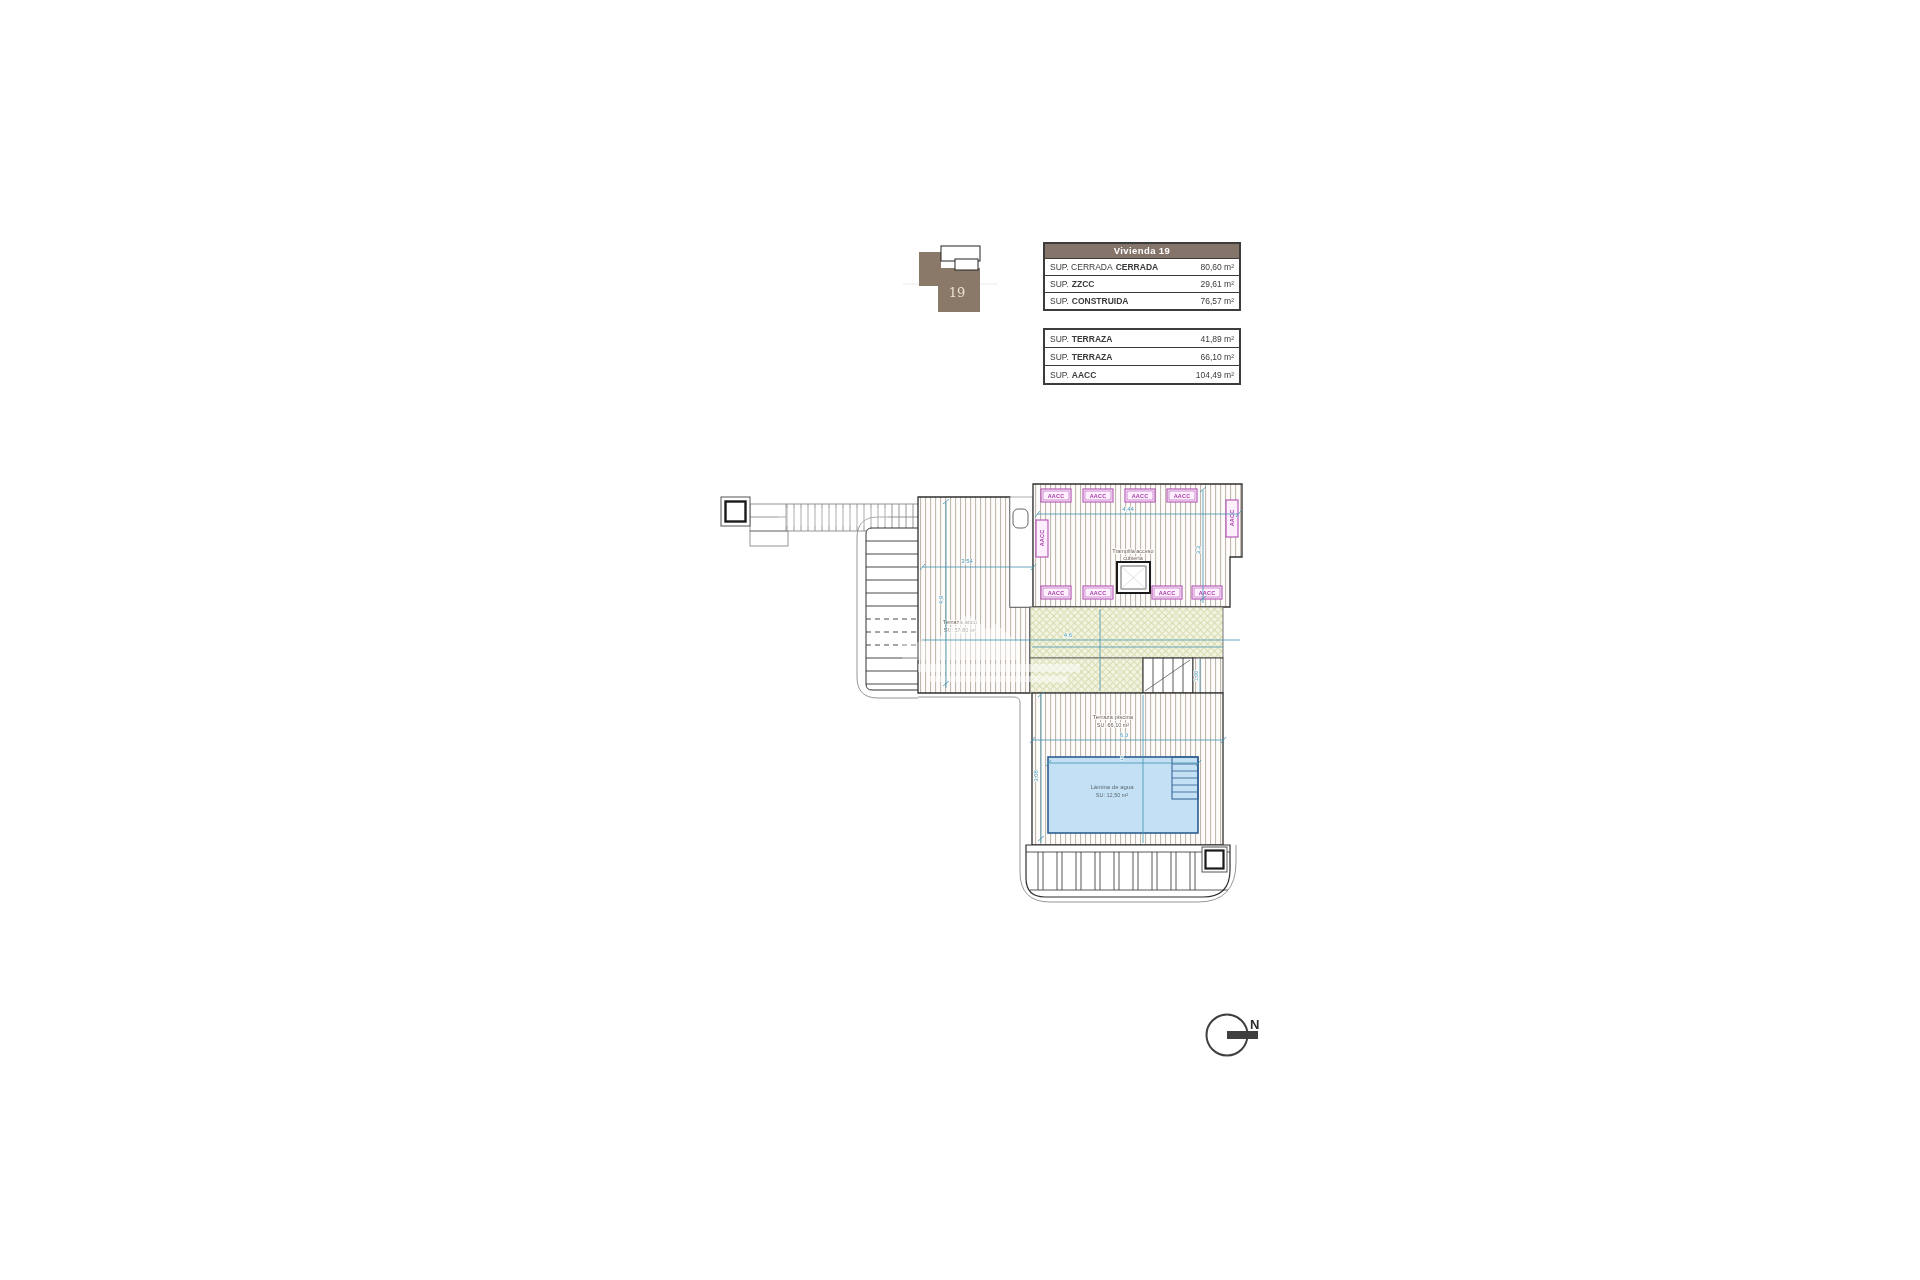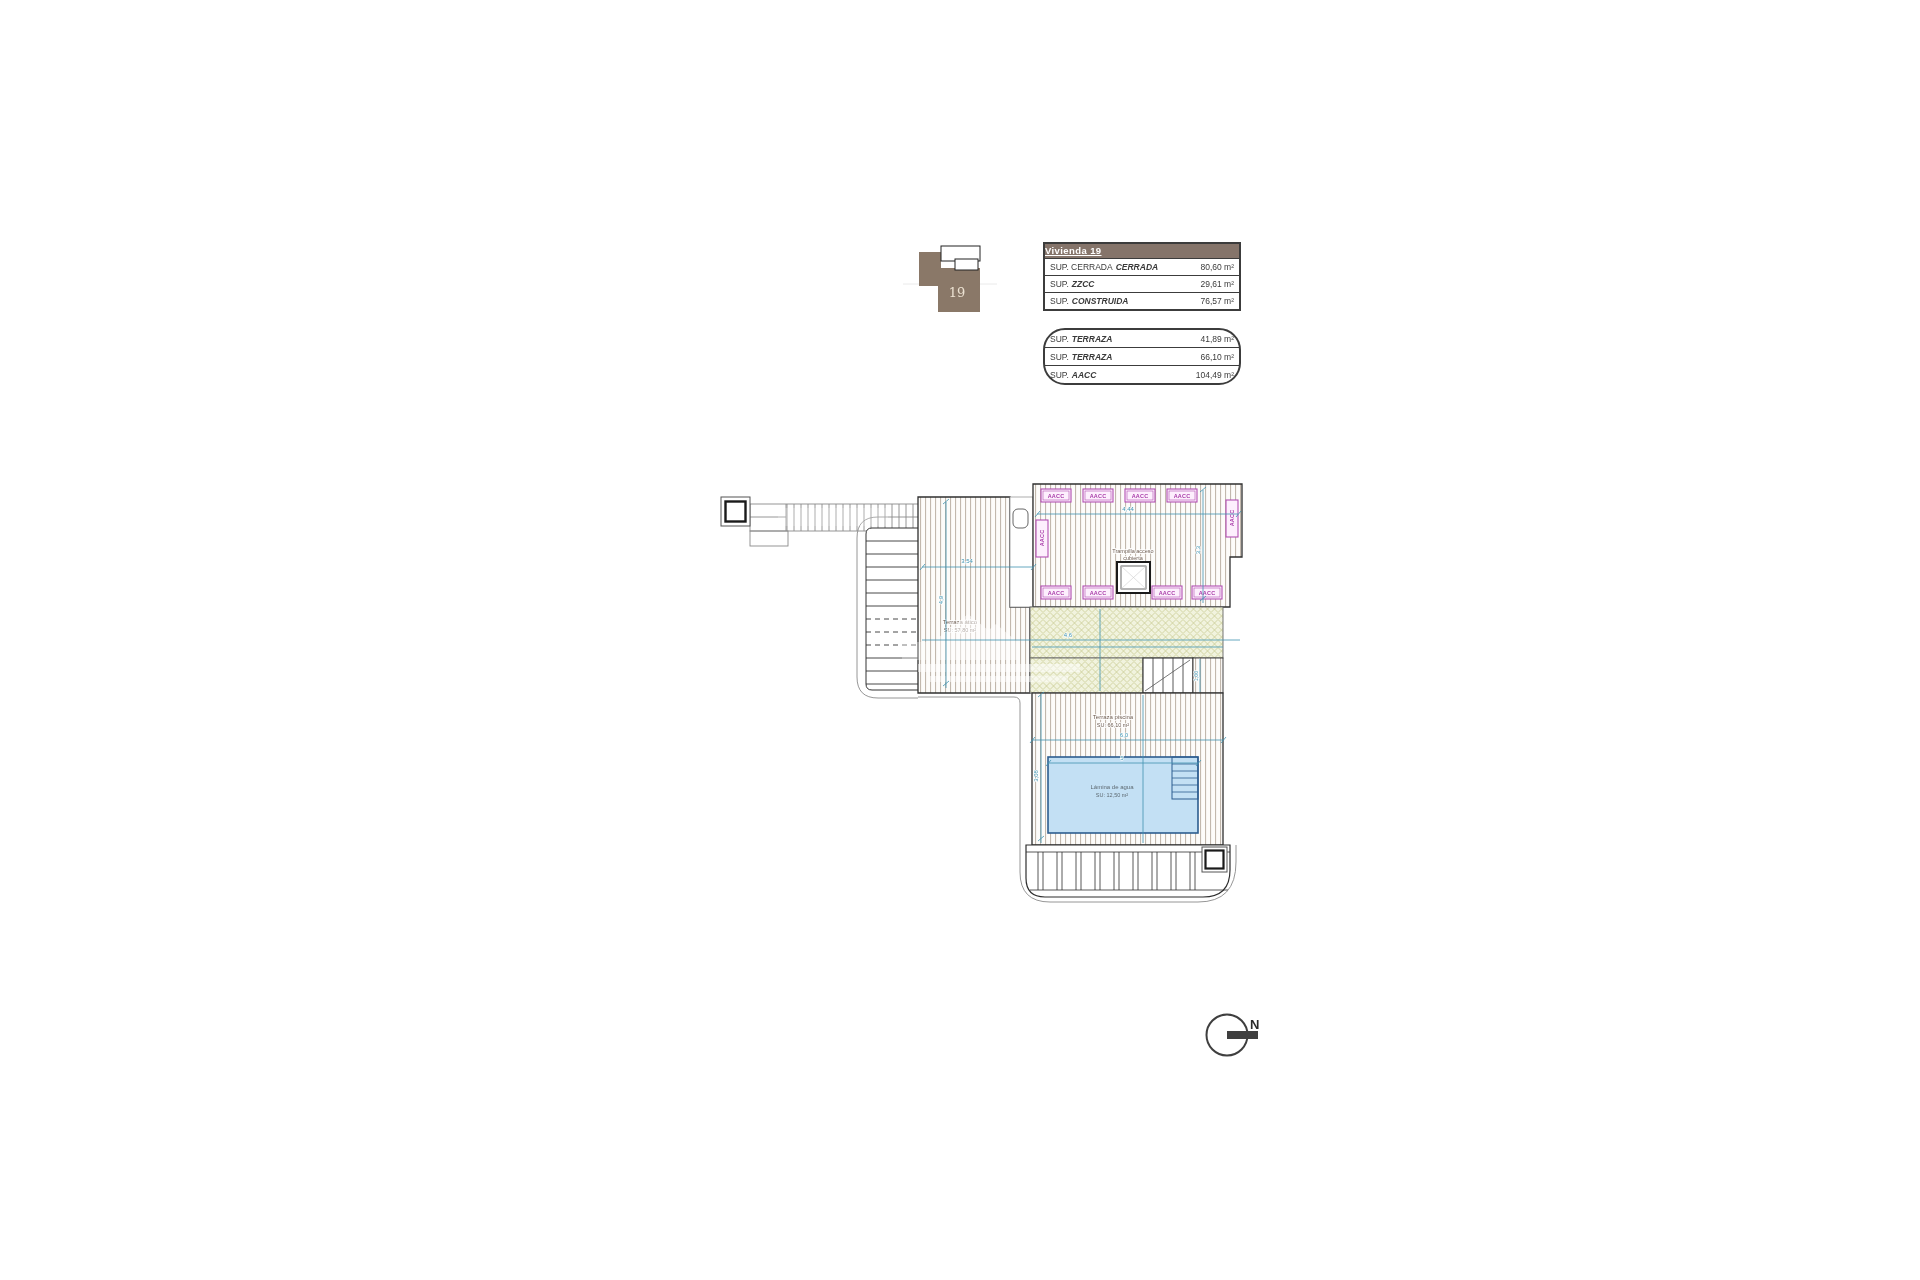--- a/index.html
+++ b/index.html
@@ -1,28 +1,28 @@
 <!DOCTYPE html>
 <html><head>
 <meta charset="utf-8">
 <style>
   html,body{margin:0;padding:0;background:#fff;}
   .canvas{position:relative;width:1920px;height:1280px;background:#ffffff;overflow:hidden;
           font-family:"Liberation Sans",sans-serif;}
   
   .tbl{position:absolute;width:194px;border:2px solid #3c3c3c;background:#fff;color:#3a3a3a;}
   .tbl-main{left:1043px;top:242px;}
-  .tbl-sec{left:1043px;top:328px;border-radius:22px;}
-  .tbl-header{background:#85746a;color:#ffffff;text-align:left;font-weight:bold;
-              font-size:9.5px;height:14px;line-height:14px;letter-spacing:.4px;text-decoration:underline;}
+  .tbl-sec{left:1043px;top:328px;}
+  .tbl-header{background:#85746a;color:#ffffff;text-align:center;font-weight:bold;
+              font-size:9.5px;height:14px;line-height:14px;letter-spacing:.4px;}
   .trow{display:flex;justify-content:space-between;align-items:center;height:16px;
         border-top:1.5px solid #3c3c3c;padding:0 5px;font-size:8.5px;}
   .tbl-sec .trow{height:17px;}
   .tbl-sec .trow:first-child{border-top:none;}
-  .trow b{margin-left:3px;font-style:italic;}
+  .trow b{margin-left:3px;}
   .tval{white-space:nowrap;}
   
   .keyplan{position:absolute;left:900px;top:240px;width:100px;height:80px;}
   .plan{position:absolute;left:700px;top:470px;width:560px;height:450px;}
   .compass{position:absolute;left:1195px;top:1005px;width:90px;height:60px;}
   svg text{font-family:"Liberation Sans",sans-serif;}
   .plab{font-size:6px;fill:#6b5a4e;text-anchor:middle;stroke:#fff;stroke-width:1.6px;paint-order:stroke;}
   .plab2{font-size:5.5px;fill:#6b5a4e;text-anchor:middle;stroke:#fff;stroke-width:1.6px;paint-order:stroke;}
   .poollab{font-size:6px;fill:#5e6a72;text-anchor:middle;}
   .dlab{font-size:6px;fill:#3f93b0;text-anchor:middle;stroke:#fff;stroke-width:1.2px;paint-order:stroke;}

